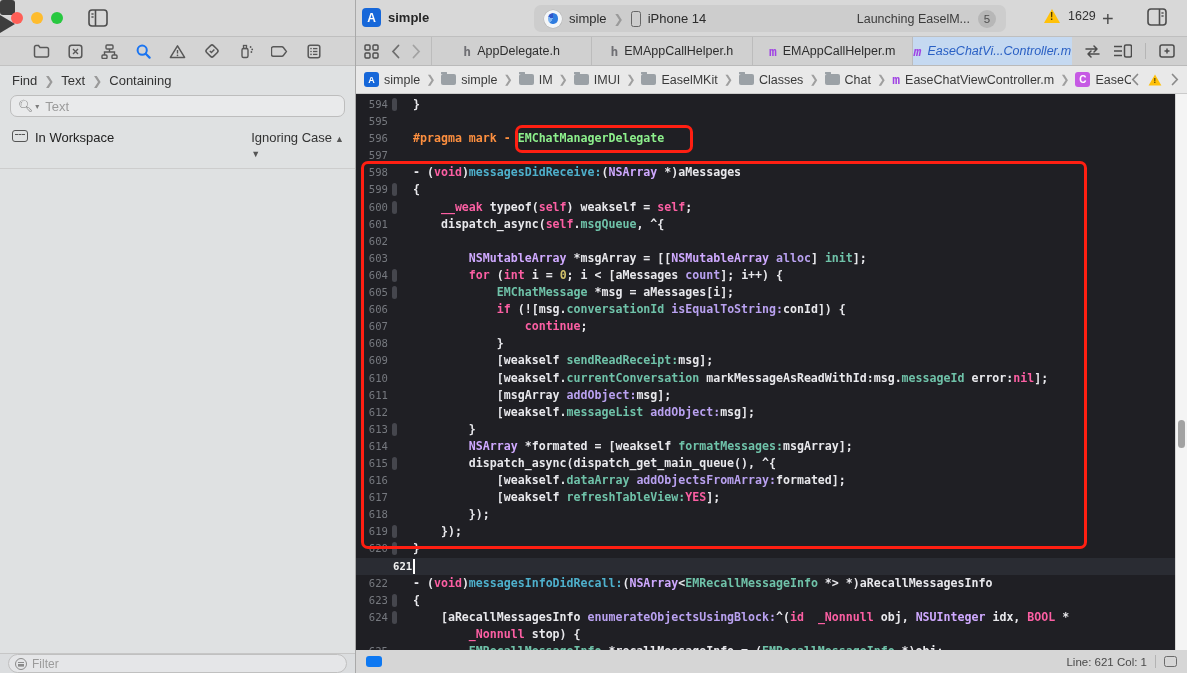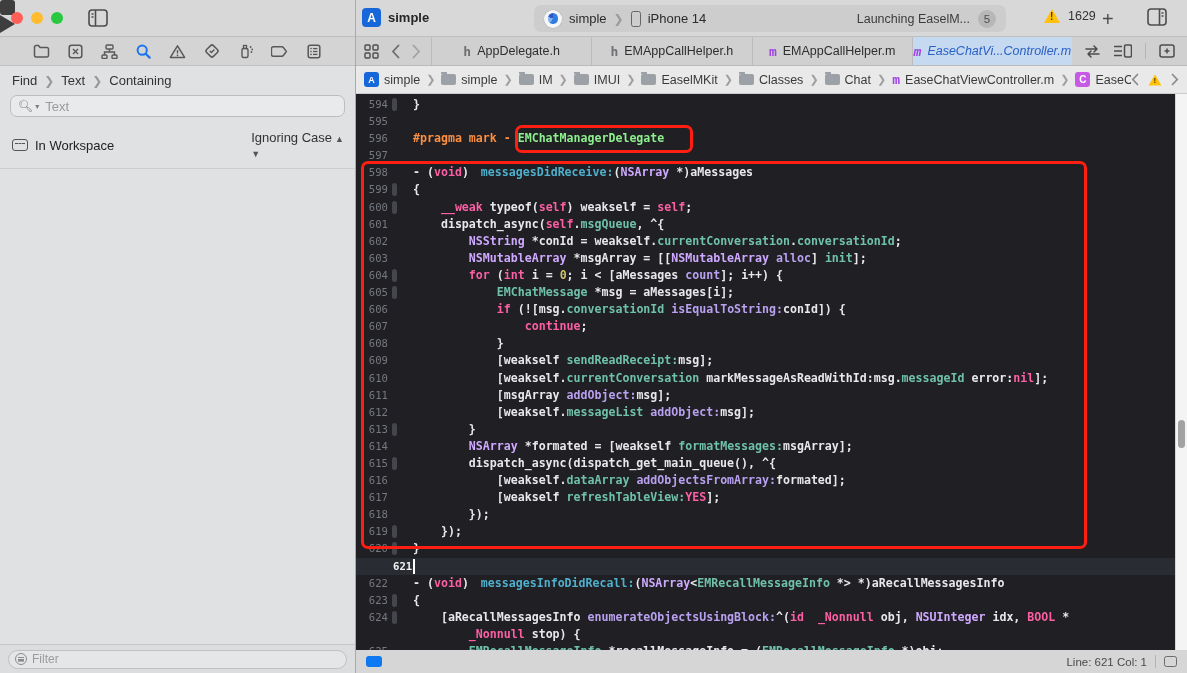--- a/index.html
+++ b/index.html
@@ -35,26 +35,26 @@
   
   .sidebar { position:absolute; left:0; top:37px; width:355px; height:636px; background:#dfe1e2; }
   .navrow { height:29px; background:#d4d4d4; border-bottom:1px solid #c2c2c2; display:flex; align-items:center; justify-content:center; gap:17px; }
   .navrow .nico { width:17px; height:17px; color:#585858; display:flex; align-items:center; justify-content:center; }
   .navrow .nico.active { color:#1a74f1; }
   .findpath { display:flex; align-items:center; padding:7px 12px 4px; font-size:13px; color:#333; }
   .searchwrap { margin:3px 10px 6px; height:22px; background:#e9eaeb; border:1px solid #bdbdbd; border-radius:7px; display:flex; align-items:center; padding:0 7px; }
   .searchwrap .mag { color:#7c7c7c; font-size:12px; margin-right:2px; }
   .searchwrap .magchev { color:#7c7c7c; font-size:8px; margin-right:6px; }
   .searchwrap .ph { font-size:13px; color:#9b9b9b; }
-  .scoperow { display:flex; align-items:center; padding:4px 12px 8px; font-size:13px; color:#222; border-bottom:1px solid #cdcdcd;margin-top:9px; }
+  .scoperow { display:flex; align-items:flex-start; padding:4px 12px 8px; font-size:13px; color:#222; border-bottom:1px solid #cdcdcd;margin-top:9px; }
   .scoperow .scope-ic { width:16px; height:12px; border:1.3px solid #555; border-radius:3px; margin-right:7px; position:relative; }
   .scoperow .scope-ic::after { content:""; position:absolute; left:2px; top:3px; right:2px; border-top:1.6px dashed #555; }
   .scoperow .case { margin-left:auto; color:#333; }
   .updown { font-size:9px; color:#555; margin-left:3px; letter-spacing:-1px; }
-  .filterbar { position:absolute; left:0; bottom:0; width:355px; height:29px; border-top:1px solid #c6c6c6; background:#dbdddf; display:flex; align-items:center; padding:0 8px;text-align:right; }
+  .filterbar { position:absolute; left:0; bottom:0; width:355px; height:20px; border-top:1px solid #c6c6c6; background:#dbdddf; display:flex; align-items:center; padding:0 8px;text-align:right; }
   .filterfield { flex:1; height:19px; border:1px solid #c0c0c0; background:#e5e6e8; border-radius:10px; display:flex; align-items:center; padding:0 6px; }
   .filterfield .fic { width:12px; height:12px; border:1.2px solid #8b8b8b; border-radius:50%; margin-right:5px; position:relative; }
   .filterfield .fic::after { content:""; position:absolute; left:2px; top:3px; right:2px; height:1px; border-top:1.2px solid #8b8b8b; box-shadow:0 2.6px 0 #8b8b8b, 0 1.3px 0 #8b8b8b; }
   .filterfield .ph { font-size:12px; color:#9b9b9b; }
 
   .vdivider { position:absolute; left:355px; top:0; width:1px; height:673px; background:#a9a9a9; z-index:40; }
 
   
   .tabstrip { position:absolute; left:356px; top:37px; width:831px; height:29px; background:#d0d0d0; border-bottom:1px solid #bababa; display:flex; align-items:stretch; }
   .tab-navics { display:flex; align-items:center; gap:12px; padding:0 10px 0 8px; color:#4c4c4c; }
@@ -84,21 +84,21 @@
   .editor { position:absolute; left:356px; top:94px; width:819px; height:556px; background:#1f1f24; overflow:hidden; }
   .rows { position:absolute; left:0; top:2px; width:100%; }
   .row { display:flex; height:17.1px; line-height:17.1px; font-family:"DejaVu Sans Mono", monospace; font-size:11.6px; font-weight:600; white-space:pre; }
   .row.hl { background:#2a2c33; }
   .ln { width:32px; text-align:right; color:#76797f; font-size:10.6px; font-weight:500; flex:0 0 32px; }
   .row.hl .ln { color:#f2f2f2; font-weight:bold;padding-left:37px; }
   .fold { width:13px; flex:0 0 13px; position:relative; }
   .fold.on::after { content:""; position:absolute; left:4px; top:2px; width:5px; height:13px; background:#45464d; border-radius:3px; }
   .code { padding-left:12px; }
   .tk-n { color:#e8e8ec; } .tk-k { color:#fc5fa3; } .tk-o { color:#fd8f3f; }
-  .tk-g { color:#8df08c;margin-top:27px; } .tk-c { color:#4eb0cc;margin-left:12px; } .tk-l { color:#cfa9ff; }
+  .tk-g { color:#8df08c;margin-top:27px; } .tk-c { color:#4eb0cc; } .tk-l { color:#cfa9ff; }
   .tk-v { color:#b9a1f0; } .tk-t { color:#6fc2a9; } .tk-y { color:#d0bf69; }
   .ann { position:absolute; border:3px solid #ff1f12; border-radius:7px; pointer-events:none; }
   .ann1 { left:159px; top:31px; width:178px; height:28px; }
   .ann2 { left:5px; top:67px; width:726px; height:388px; }
   .caret { position:absolute; left:57px; top:465px; width:2px; height:15px; background:#ffffff; }
   .scrolltrack { position:absolute; right:0; top:94px; width:12px; height:556px; background:#f4f4f4; border-left:1px solid #d6d6d6; }
   .scrollthumb { position:absolute; left:2px; top:326px; width:7px; height:28px; background:#a2a2a2; border-radius:4px; }
 
   
   .statusbar { position:absolute; left:356px; top:650px; width:831px; height:23px; background:#d6d6d6; display:flex; align-items:center; padding:0 10px; }
@@ -400,21 +400,21 @@
   <div class="editor">
     <div class="rows" id="rows">
         <div class="row"><span class="ln">594</span><span class="fold on"></span><span class="code"><span class="tk-n">}</span></span></div>
         <div class="row"><span class="ln">595</span><span class="fold"></span><span class="code"></span></div>
         <div class="row"><span class="ln">596</span><span class="fold"></span><span class="code"><span class="tk-o">#pragma mark - </span><span class="tk-g">EMChatManagerDelegate</span></span></div>
         <div class="row"><span class="ln">597</span><span class="fold"></span><span class="code"></span></div>
         <div class="row"><span class="ln">598</span><span class="fold"></span><span class="code"><span class="tk-n">- (</span><span class="tk-k">void</span><span class="tk-n">)</span><span class="tk-c">messagesDidReceive:</span><span class="tk-n">(</span><span class="tk-l">NSArray</span><span class="tk-n"> *)aMessages</span></span></div>
         <div class="row"><span class="ln">599</span><span class="fold on"></span><span class="code"><span class="tk-n">{</span></span></div>
         <div class="row"><span class="ln">600</span><span class="fold on"></span><span class="code"><span class="tk-n">    </span><span class="tk-k">__weak</span><span class="tk-n"> typeof(</span><span class="tk-k">self</span><span class="tk-n">) weakself = </span><span class="tk-k">self</span><span class="tk-n">;</span></span></div>
         <div class="row"><span class="ln">601</span><span class="fold"></span><span class="code"><span class="tk-n">    dispatch_async(</span><span class="tk-k">self</span><span class="tk-n">.</span><span class="tk-t">msgQueue</span><span class="tk-n">, ^{</span></span></div>
-        <div class="row"><span class="ln">602</span><span class="fold"></span><span class="code"><span class="tk-n">        </span><span class="tk-l">NSString</span><span class="tk-n"> *conId = weakself.</span><span class="tk-t">currentConversation</span><span class="tk-n">.</span><span class="tk-t">conversationId</span><span class="tk-n">;</span></span></div>
+        <div class="row"><span class="ln">602</span><span class="fold"></span></div>
         <div class="row"><span class="ln">603</span><span class="fold"></span><span class="code"><span class="tk-n">        </span><span class="tk-l">NSMutableArray</span><span class="tk-n"> *msgArray = [[</span><span class="tk-l">NSMutableArray</span><span class="tk-n"> </span><span class="tk-v">alloc</span><span class="tk-n">] </span><span class="tk-t">init</span><span class="tk-n">];</span></span></div>
         <div class="row"><span class="ln">604</span><span class="fold on"></span><span class="code"><span class="tk-n">        </span><span class="tk-k">for</span><span class="tk-n"> (</span><span class="tk-k">int</span><span class="tk-n"> i = </span><span class="tk-y">0</span><span class="tk-n">; i &lt; [aMessages </span><span class="tk-v">count</span><span class="tk-n">]; i++) {</span></span></div>
         <div class="row"><span class="ln">605</span><span class="fold on"></span><span class="code"><span class="tk-n">            </span><span class="tk-t">EMChatMessage</span><span class="tk-n"> *msg = aMessages[i];</span></span></div>
         <div class="row"><span class="ln">606</span><span class="fold"></span><span class="code"><span class="tk-n">            </span><span class="tk-k">if</span><span class="tk-n"> (![msg.</span><span class="tk-t">conversationId</span><span class="tk-n"> </span><span class="tk-v">isEqualToString:</span><span class="tk-n">conId]) {</span></span></div>
         <div class="row"><span class="ln">607</span><span class="fold"></span><span class="code"><span class="tk-n">                </span><span class="tk-k">continue</span><span class="tk-n">;</span></span></div>
         <div class="row"><span class="ln">608</span><span class="fold"></span><span class="code"><span class="tk-n">            }</span></span></div>
         <div class="row"><span class="ln">609</span><span class="fold"></span><span class="code"><span class="tk-n">            [weakself </span><span class="tk-t">sendReadReceipt:</span><span class="tk-n">msg];</span></span></div>
         <div class="row"><span class="ln">610</span><span class="fold"></span><span class="code"><span class="tk-n">            [weakself.</span><span class="tk-t">currentConversation</span><span class="tk-n"> markMessageAsReadWithId:msg.</span><span class="tk-t">messageId</span><span class="tk-n"> error:</span><span class="tk-k">nil</span><span class="tk-n">];</span></span></div>
         <div class="row"><span class="ln">611</span><span class="fold"></span><span class="code"><span class="tk-n">            [msgArray </span><span class="tk-v">addObject:</span><span class="tk-n">msg];</span></span></div>
         <div class="row"><span class="ln">612</span><span class="fold"></span><span class="code"><span class="tk-n">            [weakself.</span><span class="tk-t">messageList</span><span class="tk-n"> </span><span class="tk-v">addObject:</span><span class="tk-n">msg];</span></span></div>

